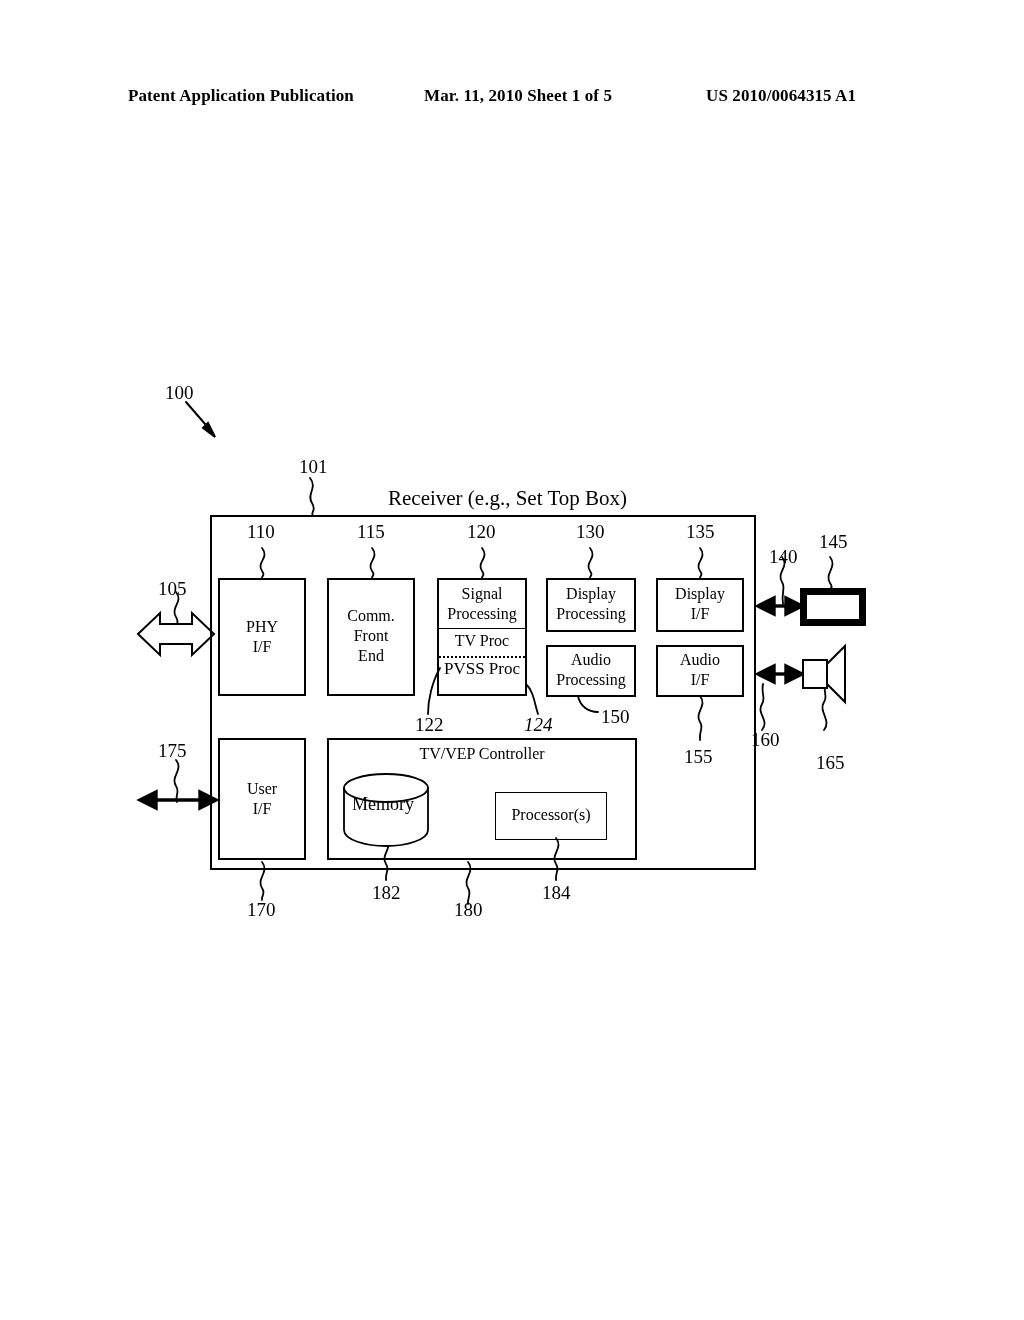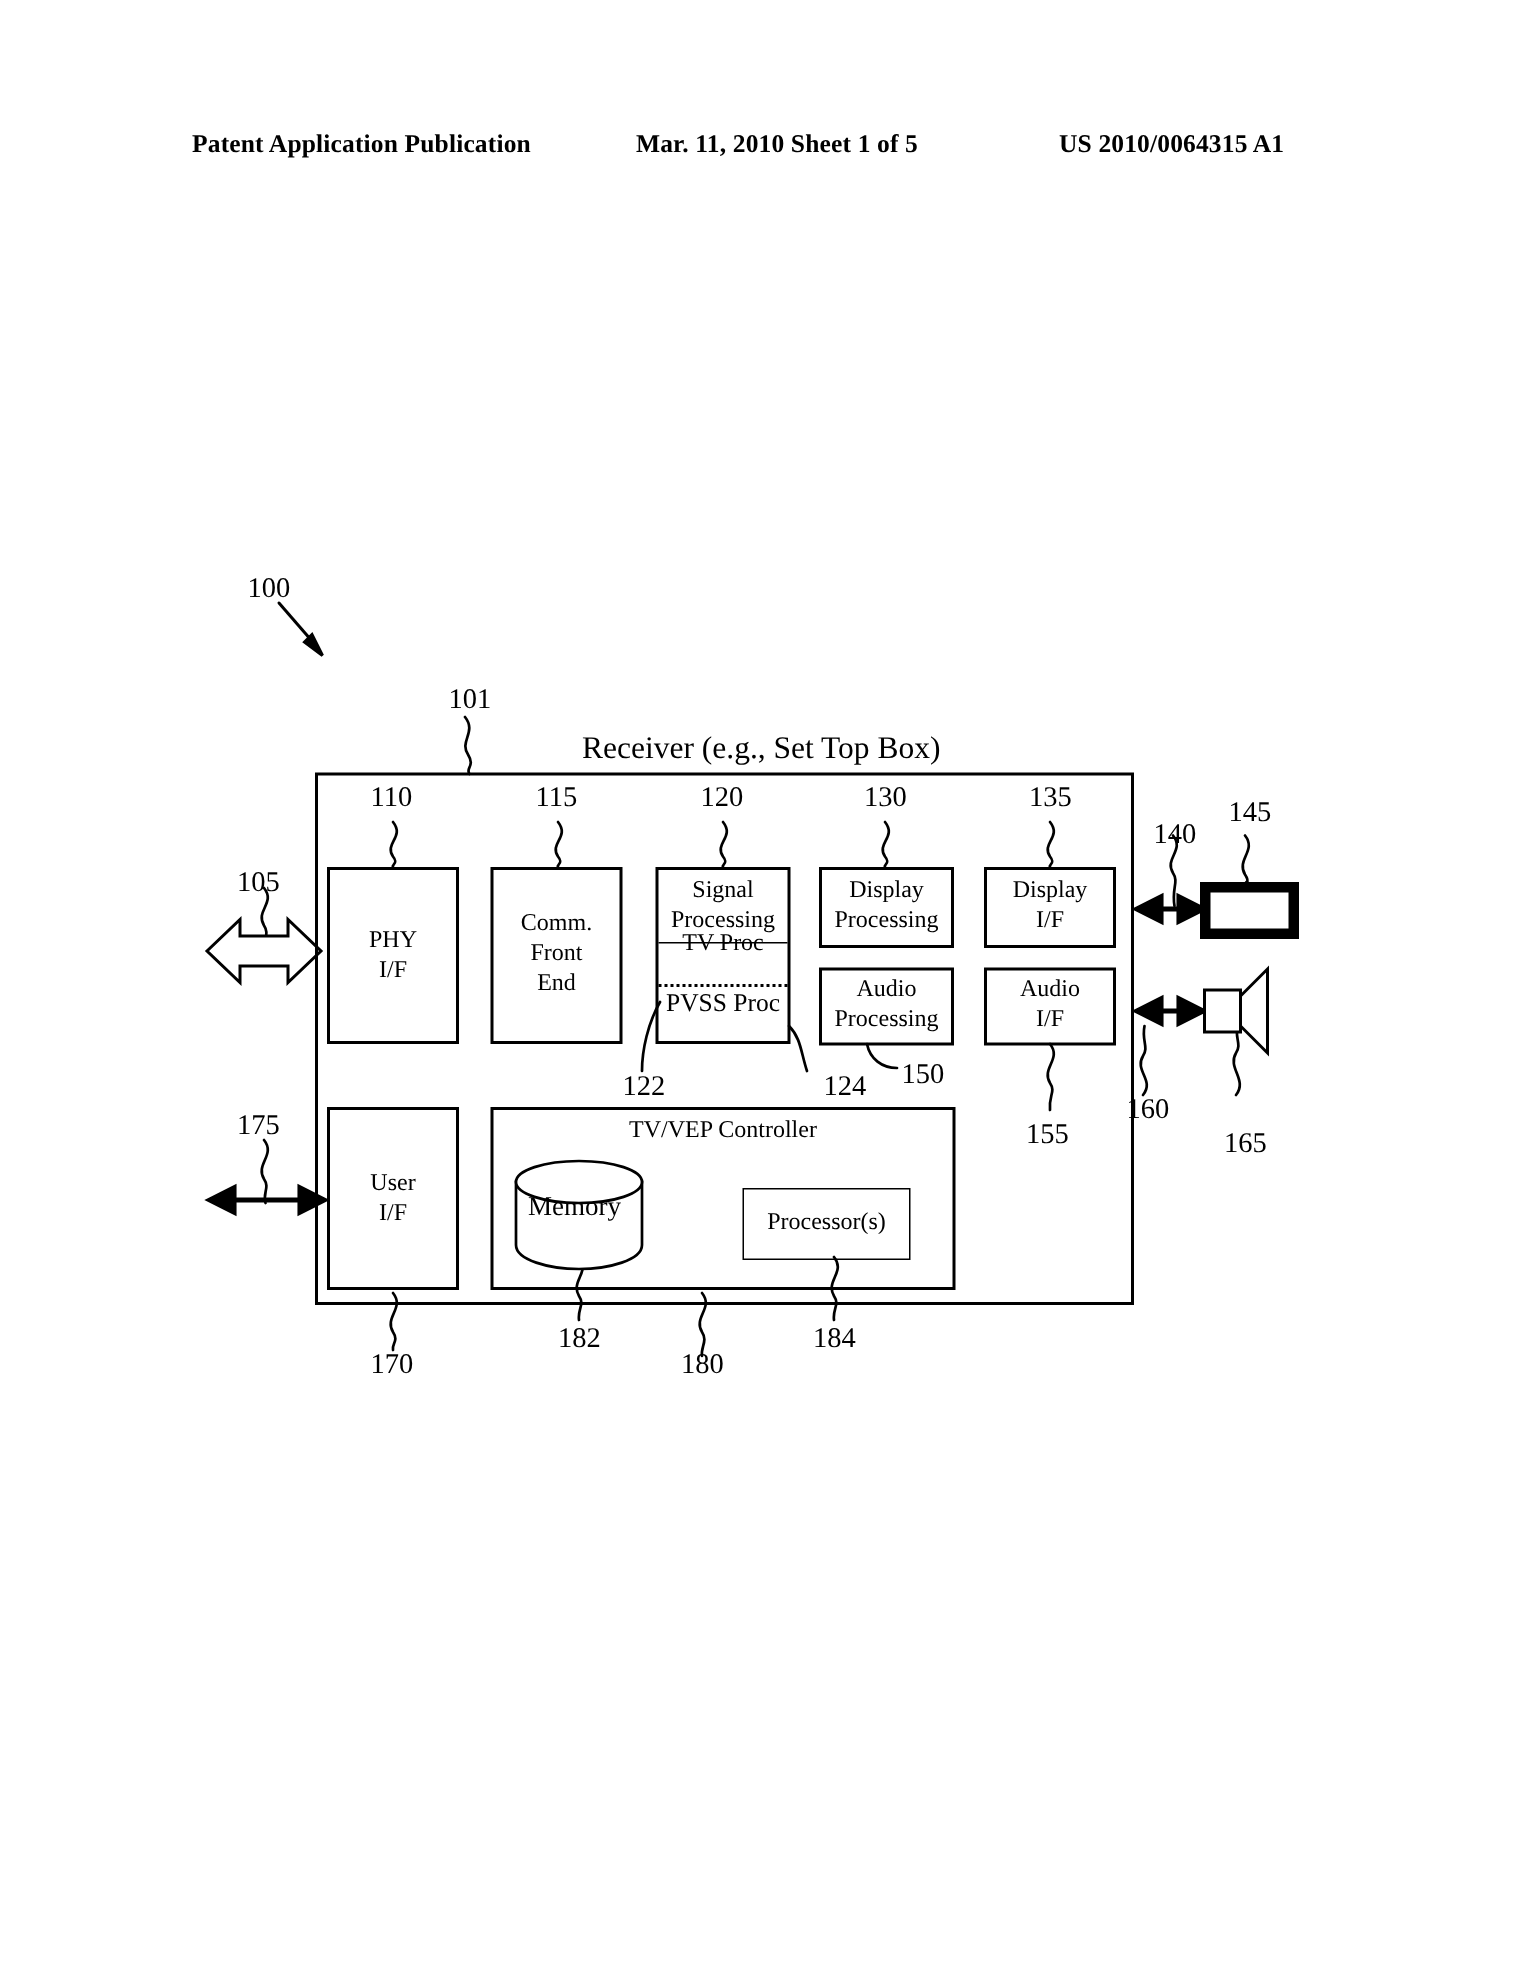--- a/index.html
+++ b/index.html
@@ -198,21 +198,21 @@
 
   <div class="refnum" style="left:158px; top:578px;">105</div>
   <div class="refnum" style="left:158px; top:740px;">175</div>
 
   <div class="refnum" style="left:769px; top:546px;">140</div>
   <div class="refnum" style="left:819px; top:531px;">145</div>
   <div class="refnum" style="left:751px; top:729px;">160</div>
   <div class="refnum" style="left:816px; top:752px;">165</div>
 
   <div class="refnum" style="left:415px; top:714px;">122</div>
-  <div class="refnum" style="left:549px; top:714px;">124</div>
+  <div class="refnum" style="left:524px; top:714px;font-style:italic;">124</div>
   <div class="refnum" style="left:601px; top:706px;">150</div>
   <div class="refnum" style="left:684px; top:746px;">155</div>
 
   <div class="refnum" style="left:247px; top:899px;">170</div>
   <div class="refnum" style="left:372px; top:882px;">182</div>
   <div class="refnum" style="left:454px; top:899px;">180</div>
   <div class="refnum" style="left:542px; top:882px;">184</div>
 
   <div class="lbl" style="left:388px; top:487px; font-size:21px;">Receiver (e.g., Set Top Box)</div>
 
@@ -227,21 +227,21 @@
     <div class="cc" style="top:27px;">Comm.</div>
     <div class="cc" style="top:47px;">Front</div>
     <div class="cc" style="top:67px;">End</div>
   </div>
 
   <div class="obox" style="left:437px; top:578px; width:90px; height:118px;">
     <div class="cc" style="top:5px;">Signal</div>
     <div class="cc" style="top:25px;">Processing</div>
 
     <div style="position:absolute; left:0; right:0; top:48px; height:0; border-top:1.6px solid #000;"></div>
-    <div class="cc" style="top:40px;">TV Proc</div>
+    <div class="cc" style="top:52px;">TV Proc</div>
 
     <div style="position:absolute; left:0; right:0; top:76px; height:0; border-top:2.4px dotted #000;"></div>
     <div class="cc" style="top:79px; font-size:17px;">PVSS Proc</div>
   </div>
 
   <div class="obox" style="left:546px; top:578px; width:90px; height:54px;">
     <div class="cc" style="top:5px;">Display</div>
     <div class="cc" style="top:25px;">Processing</div>
   </div>
 

